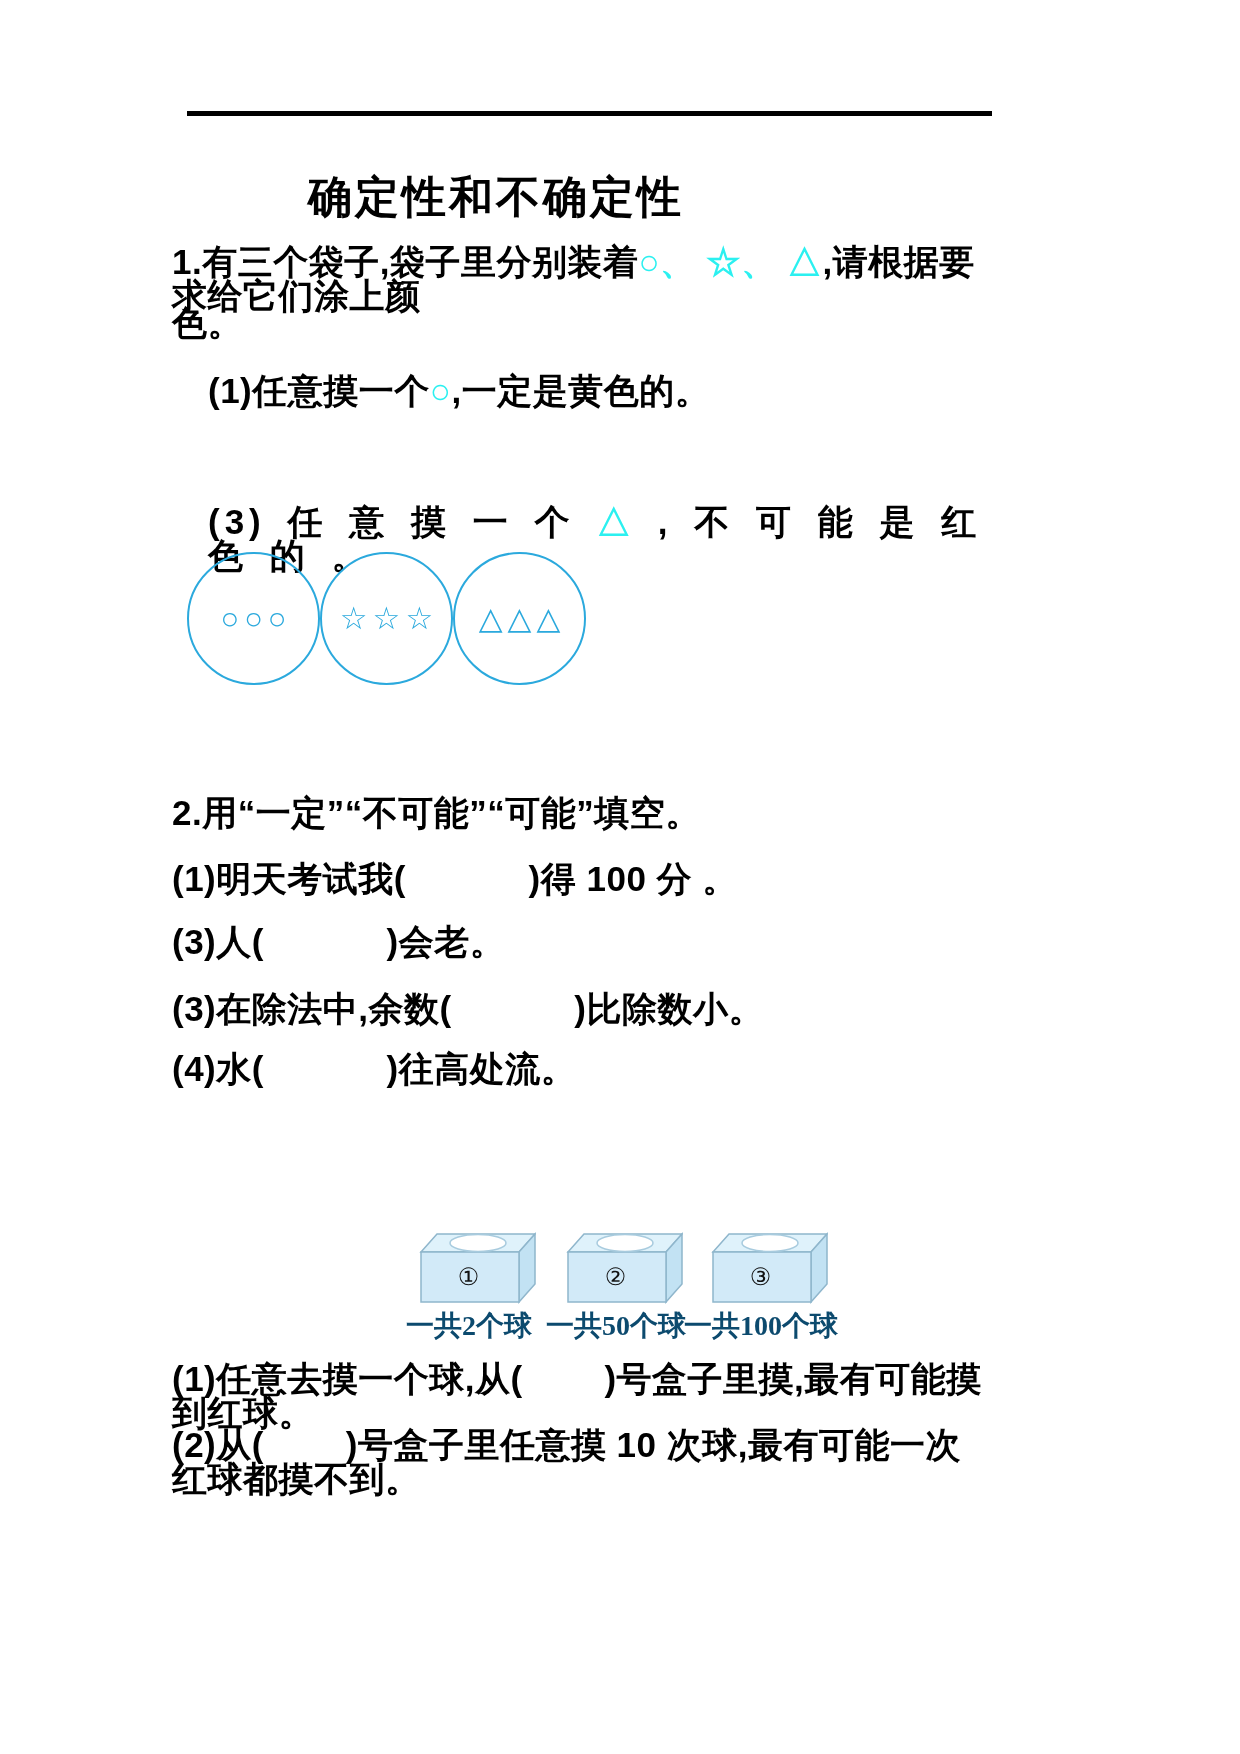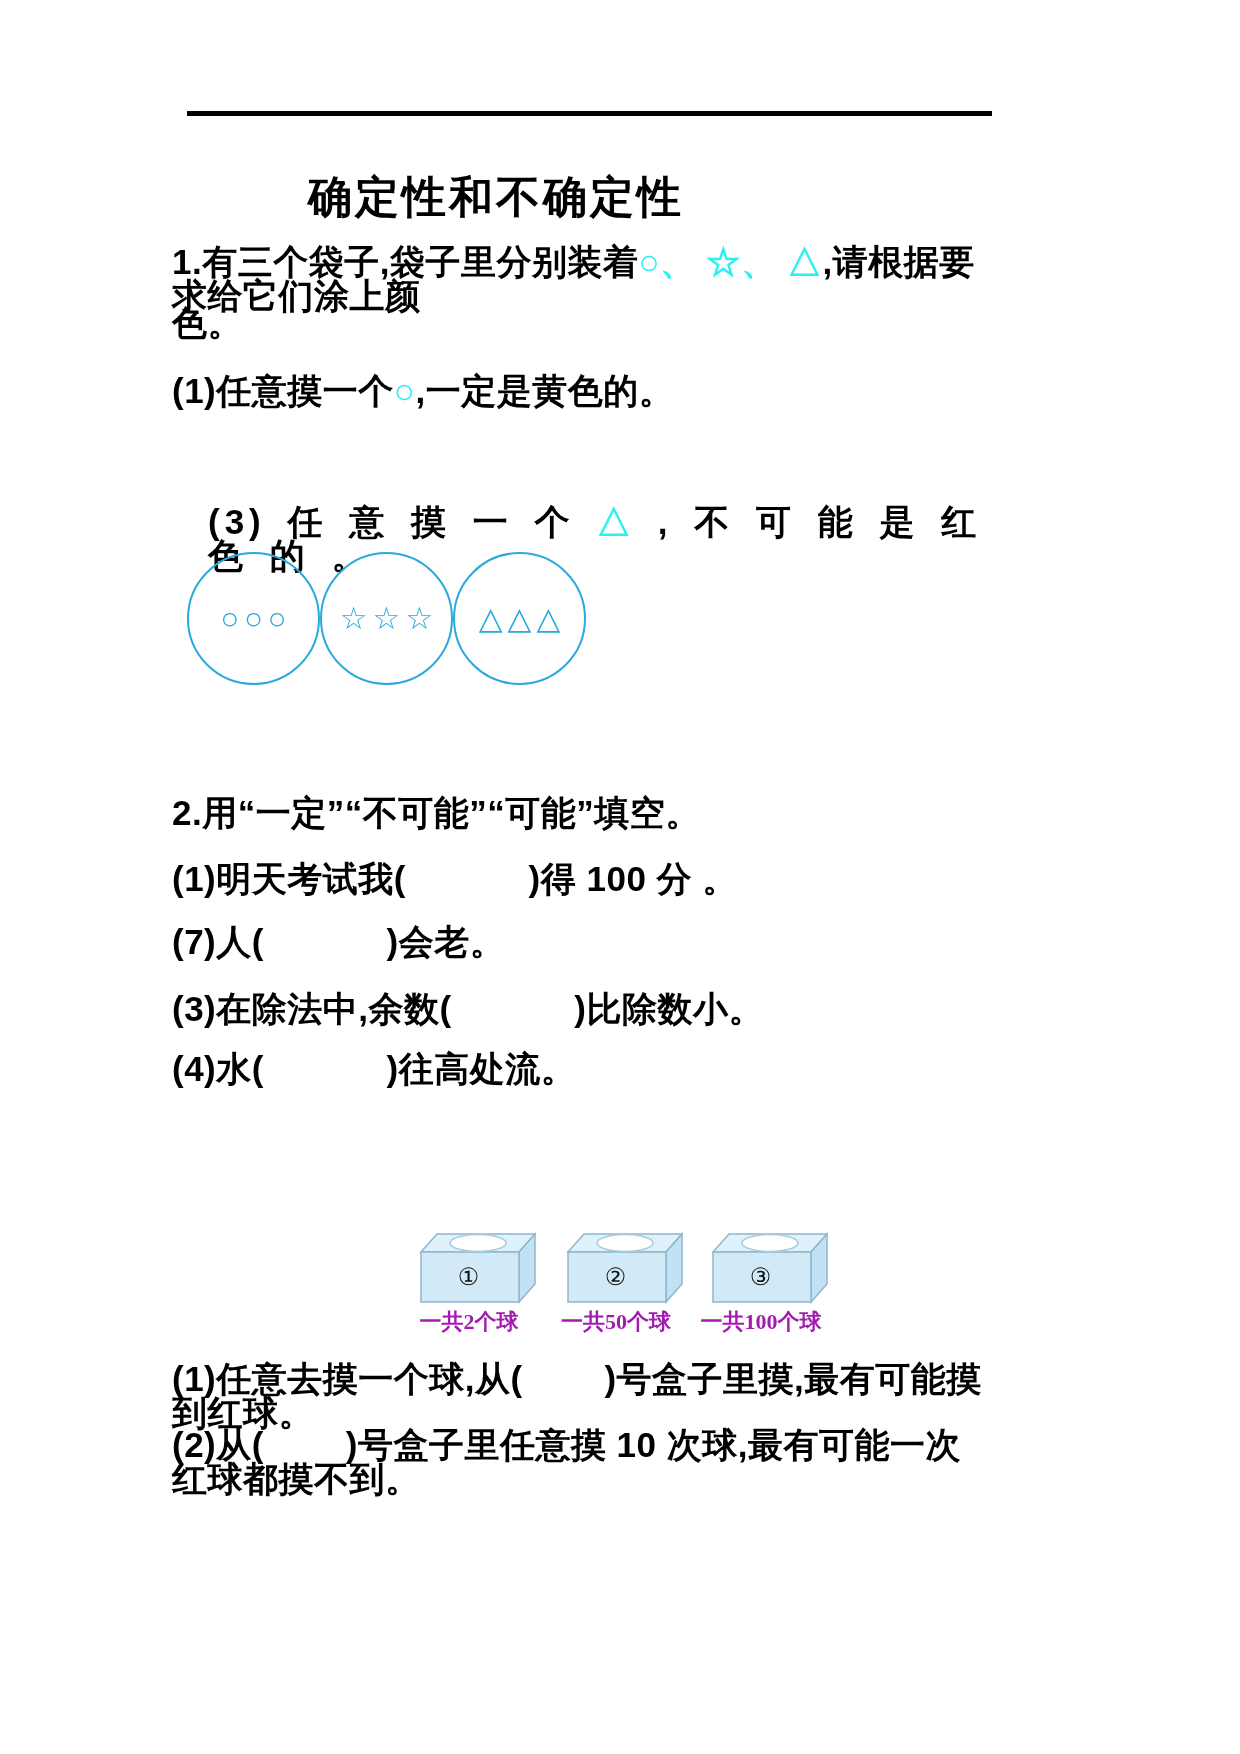--- a/index.html
+++ b/index.html
@@ -43,53 +43,53 @@
   .box svg{position:absolute;top:0;left:0;}
   .box-number{
     position:absolute;top:32px;left:0;width:101px;
     text-align:center;font-size:24px;font-weight:400;color:#111;
   }
   .box-label{
     position:absolute;top:76px;left:51px;
     transform:translateX(-50%);
     white-space:nowrap;
     font-family:"Liberation Serif", serif;
-    font-size:22px;font-weight:700;color:#a21caf;
+    font-size:28px;font-weight:700;color:#0c4a6e;
   }
 </style>
 </head>
 <body>
 
 <div id="page">
 
   <div class="rule"></div>
 
   <div class="title">确定性和不确定性</div>
 
   <div class="line" style="top:245px;"><span>1.有三个袋子,袋子里分别装着</span><span class="cyan">○、 </span><span class="cyan">☆、 </span><span class="cyan">△</span><span>,请根据要求给它们涂上颜</span></div>
   <div class="line" style="top:306px;">色。</div>
 
-  <div class="line" style="top:374px;"><span>(1)任意摸一个</span><span class="cyan">○</span><span>,一定是黄色的。</span></div>
+  <div class="line" style="top:374px;margin-left:36px;"><span>(1)任意摸一个</span><span class="cyan">○</span><span>,一定是黄色的。</span></div>
 
 
   <div class="line spread" style="top:505px;margin-left:36px;"><span>(3) 任 意 摸 一 个 </span><span class="cyan">△</span><span> , 不 可 能 是 红 色 的 。</span></div>
 
   <div class="bag" style="left:187px;">
     <span class="bag-shapes">○○○</span>
   </div>
   <div class="bag" style="left:320px;">
     <span class="bag-shapes">☆☆☆</span>
   </div>
   <div class="bag" style="left:453px;">
     <span class="bag-shapes">△△△</span>
   </div>
 
   <div class="line" style="top:796px;">2.用“一定”“不可能”“可能”填空。</div>
   <div class="line" style="top:862px;">(1)明天考试我(            )得 100 分 。</div>
-  <div class="line" style="top:925px;">(7)人(            )会老。</div>
+  <div class="line" style="top:925px;">(3)人(            )会老。</div>
   <div class="line" style="top:992px;">(3)在除法中,余数(            )比除数小。</div>
   <div class="line" style="top:1013px;margin-top:39px;">(4)水(            )往高处流。</div>
 
 
   <div class="box" style="left:418px;">
     <svg width="118" height="75" viewBox="0 0 118 75">
       <polygon points="3,21 19,3 117,3 101,21" fill="#DFF2FB" stroke="#8FB6CC" stroke-width="1.5"></polygon>
       <polygon points="101,21 117,3 117,53 101,71" fill="#C2E2F3" stroke="#8FB6CC" stroke-width="1.5"></polygon>
       <rect x="3" y="21" width="98" height="50" fill="#D2EAF8" stroke="#8FB6CC" stroke-width="1.5"></rect>
       <ellipse cx="60" cy="12" rx="28" ry="8.5" fill="#ffffff" stroke="#A8CBDE" stroke-width="1.5"></ellipse>

